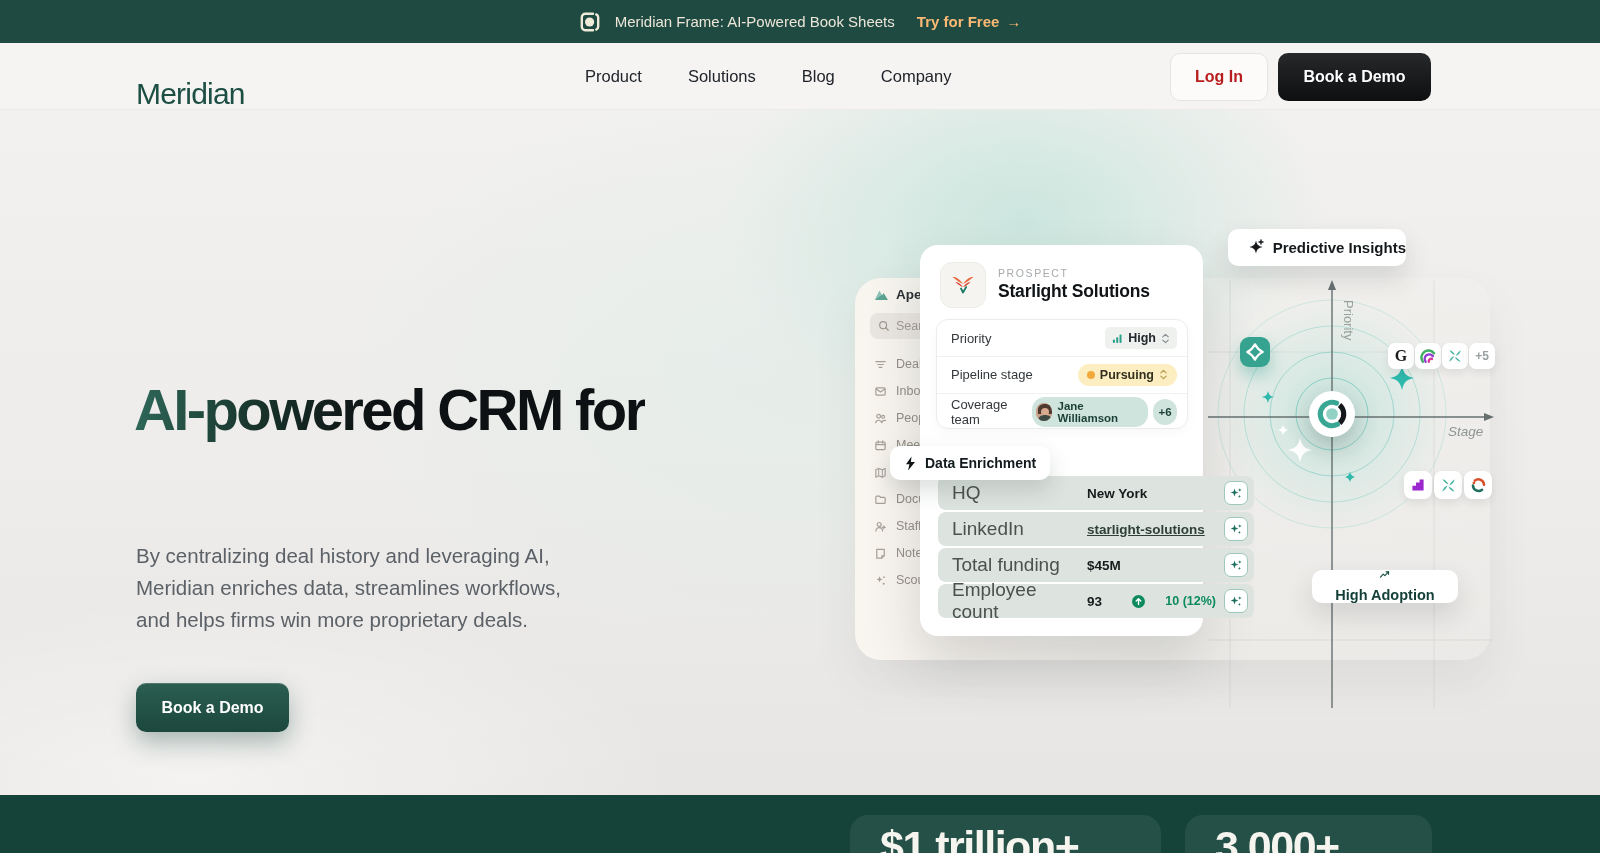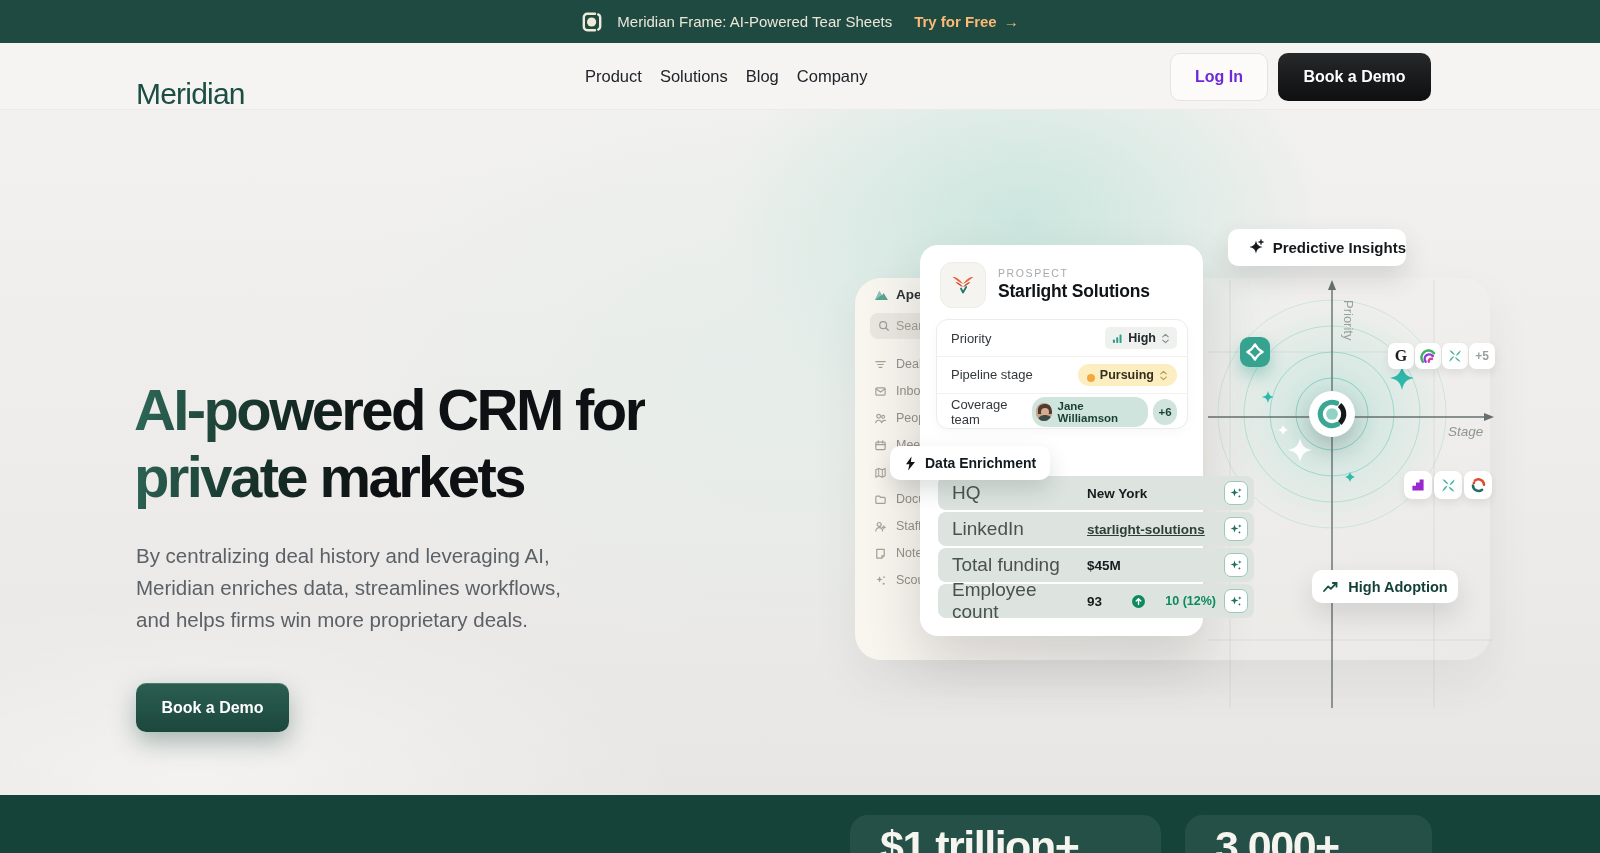--- a/index.html
+++ b/index.html
@@ -6,23 +6,23 @@
   html,body { width:1600px; height:853px; overflow:hidden; font-family:"Liberation Sans",sans-serif; background:#ecebe9; }
 
   
   .banner { height:43px; background:#1f4a42; display:flex; align-items:center; justify-content:center; gap:14px; color:#ece6d9; font-size:15px; }
   .banner .blogo { display:flex; align-items:center; }
   .banner .cta { color:#fdba74; font-weight:700; display:flex; align-items:center; gap:7px; margin-left:8px; cursor:pointer; }
 
   
   .nav { height:67px; background:#f5f4f2; position:relative; border-bottom:1px solid rgba(0,0,0,0.04); }
   .nav .logo { position:absolute; left:136px; top:18px; font-size:30px; font-weight:500; color:#1c4e44; letter-spacing:-0.8px;margin-top:16px; }
-  .nav .links { position:absolute; left:585px; top:0; height:67px; display:flex; align-items:center; gap:18px; }
+  .nav .links { position:absolute; left:585px; top:0; height:67px; display:flex; align-items:center; gap:46px; }
   .nav .links span { font-size:16.5px; color:#20242a; font-weight:500; cursor:pointer; }
-  .btn-login { position:absolute; right:332px; top:10px; width:98px; height:48px; background:#fcfbfa; border:1px solid #e6e4e1; border-radius:10px; font-size:16px; font-weight:600; color:#6d28d9; display:flex; align-items:center; justify-content:center; cursor:pointer; }
+  .btn-login { position:absolute; right:332px; top:10px; width:98px; height:48px; background:#fcfbfa; border:1px solid #e6e4e1; border-radius:10px; font-size:16px; font-weight:600; color:#b91c1c; display:flex; align-items:center; justify-content:center; cursor:pointer; }
   .btn-demo-nav { position:absolute; right:169px; top:10px; width:153px; height:48px; background:linear-gradient(180deg,#26282a,#0e0f10); border-radius:10px; font-size:16px; font-weight:600; color:#ffffff; display:flex; align-items:center; justify-content:center; cursor:pointer; }
 
   
   .hero { position:relative; height:685px; overflow:hidden;
     background:
       radial-gradient(430px 300px at 64% 16%, rgba(195,228,219,0.8), rgba(195,228,219,0) 70%),
       radial-gradient(650px 420px at 50% 38%, rgba(214,236,229,0.38), rgba(214,236,229,0) 72%),
       radial-gradient(700px 260px at 12% 98%, rgba(255,255,255,0.5), rgba(255,255,255,0) 70%),
       linear-gradient(180deg,#f2f1ef 0%,#edecea 55%,#e8e6e4 100%);
   }
@@ -49,21 +49,21 @@
   .pcard { left:920px; top:135px; width:283px; height:391px; background:#ffffff; border-radius:18px; box-shadow:0 26px 54px rgba(42,52,50,0.16); }
   .plogo { left:940px; top:152px; width:46px; height:46px; border-radius:12px; background:#f6f4f0; border:1px solid #eeece8; display:flex; align-items:center; justify-content:center; }
   .eyebrow { left:998px; top:157px; font-size:10.5px; letter-spacing:1.6px; color:#a6aaad; font-weight:500; }
   .company { left:998px; top:171px; font-size:17.5px; font-weight:700; color:#101417; letter-spacing:-0.2px; }
   .inner-card { left:936px; top:209px; width:252px; height:110px; background:#fff; border:1px solid #ececea; border-radius:12px; box-shadow:0 4px 12px rgba(0,0,0,0.03); }
   .inner-row { position:absolute; left:0; width:100%; height:36px; display:flex; align-items:center; padding:0 10px 0 14px; }
   .inner-row + .inner-row { border-top:1px solid #f1f1ef; }
   .inner-row .lbl { font-size:13px; color:#33383c; }
   .pill { margin-left:auto; display:flex; align-items:center; gap:5px; }
   .pill-high { background:#eff1ef; border-radius:5px; padding:4px 7px; font-size:12.5px; font-weight:700; color:#23272b; }
-  .pill-purs { background:#fdeec1; border-radius:12px; padding:4px 9px; font-size:12.5px; font-weight:700; color:#33301f;align-items:flex-end; }
+  .pill-purs { background:#fdeec1; border-radius:12px; padding:4px 9px; font-size:12.5px; font-weight:700; color:#33301f; }
   .pill-team { background:#cfe4dc; border-radius:13px; padding:3px 9px 3px 4px; font-size:11.5px; font-weight:700; color:#1b3f36; }
   .pill-plus { width:26px; height:26px; border-radius:13px; background:#cfe4dc; font-size:11.5px; font-weight:700; color:#1b3f36; display:flex; align-items:center; justify-content:center; margin-left:5px; }
   .dot { width:8px; height:8px; border-radius:50%; background:#f2a93b; }
   .avatar { width:18px; height:18px; border-radius:50%; overflow:hidden; background:#c9a08a; }
 
   
   .de-badge { left:890px; top:336px; height:34px; padding:0 14px; background:#ffffff; border-radius:10px; box-shadow:0 10px 22px rgba(40,50,48,0.16); display:flex; align-items:center; gap:8px; font-size:14px; font-weight:700; color:#121a1d; z-index:6; }
   .erow { left:938px; width:316px; height:34px; background:#dde4df; border-radius:8px; display:flex; align-items:center; padding:0 6px 0 14px; z-index:5; }
   .erow .lbl { font-size:19px; color:#49524e; width:112px; }
   .erow .val { font-size:13.5px; font-weight:700; color:#171b1d;padding-left:23px; }
@@ -71,21 +71,21 @@
   .delta { margin-left:auto; margin-right:8px; display:flex; align-items:center; gap:20px; font-size:12.5px; font-weight:700; color:#0c8a5e; }
   .spark-btn { width:24px; height:24px; background:#fff; border:1.2px solid #9ec8bb; border-radius:7px; display:flex; align-items:center; justify-content:center; cursor:pointer; margin-left:auto; flex:0 0 auto; }
   .erow .spark-btn { margin-left:0; }
   .erow.has-delta .spark-btn { margin-left:0; }
   .erow .grow { margin-left:auto; }
 
   
   .chart-svg { left:1180px; top:160px; }
   .pill-float { background:#ffffff; border-radius:10px; box-shadow:0 12px 26px rgba(40,50,48,0.14); display:flex; align-items:center; justify-content:center; gap:8px; font-weight:700; color:#15191c; z-index:7; }
   .pi-pill { left:1228px; top:119px; width:178px; height:37px; font-size:15px;justify-content:flex-end; }
-  .ha-pill { left:1312px; top:460px; width:146px; height:33px; font-size:14.5px; color:#133f37; }
+  .ha-pill { left:1312px; top:460px; width:146px; height:33px; font-size:14.5px; color:#133f37;flex-direction:column; }
   .teal-badge { left:1240px; top:227px; width:30px; height:30px; border-radius:9px; background:#35a38f; box-shadow:0 8px 16px rgba(53,163,143,0.4); display:flex; align-items:center; justify-content:center; z-index:6; }
   .logo-cell { background:#fff; border-radius:7px; box-shadow:0 4px 10px rgba(0,0,0,0.08); display:flex; align-items:center; justify-content:center; }
   .logo-row { display:flex; gap:1px; z-index:6; }
   .logo-row.top { left:1388px; top:233px; }
   .logo-row.top .logo-cell { width:26px; height:26px; }
   .logo-row.bot { left:1404px; top:361px; gap:2px; }
   .logo-row.bot .logo-cell { width:28px; height:28px; border-radius:8px; }
   .gletter { font-family:"Liberation Serif",serif; font-size:16px; color:#1d1d1f; font-weight:600; }
   .plus5 { font-size:12px; color:#9aa0a2; font-weight:600; }
   .clogo { left:1309px; top:281px; width:46px; height:46px; border-radius:50%; background:#ffffff; box-shadow:0 10px 24px rgba(30,50,46,0.25); display:flex; align-items:center; justify-content:center; z-index:6; }
@@ -100,21 +100,21 @@
 <body>
 
 <div class="banner">
   <span class="blogo">
     <svg width="22" height="22" viewBox="0 0 22 22" fill="none">
       <path d="M14 2.8H6.2A3.4 3.4 0 0 0 2.8 6.2v9.6a3.4 3.4 0 0 0 3.4 3.4H14" stroke="#f0ead9" stroke-width="2.4" stroke-linecap="round"></path>
       <path d="M17.2 3.4a3.4 3.4 0 0 1 2 3v9.2a3.4 3.4 0 0 1-2 3" stroke="#f0ead9" stroke-width="2.4" stroke-linecap="round"></path>
       <circle cx="10.6" cy="11" r="4.6" fill="#f0ead9"></circle>
     </svg>
   </span>
-  <span>Meridian Frame: AI-Powered Tear Sheets</span>
+  <span>Meridian Frame: AI-Powered Book Sheets</span>
   <span class="cta">
     <span>Try for Free</span>
     <span>→</span>
   </span>
 </div>
 
 <div class="nav">
   <div class="logo">Meridian</div>
   <div class="links">
     <span>Product</span>
@@ -123,21 +123,20 @@
     <span>Company</span>
   </div>
   <div class="btn-login">Log In</div>
   <div class="btn-demo-nav">Book a Demo</div>
 </div>
 
 <div class="hero">
 
   <h1 class="h1">
     <span style="display:block">AI-powered CRM for</span>
-    <span style="display:block">private markets</span>
   </h1>
   <div class="hero-p">
     <span style="display:block">By centralizing deal history and leveraging AI,</span>
     <span style="display:block">Meridian enriches data, streamlines workflows,</span>
     <span style="display:block">and helps firms win more proprietary deals.</span>
   </div>
   <div class="btn-demo-hero">Book a Demo</div>
 
   <div class="abs panel"></div>
 

